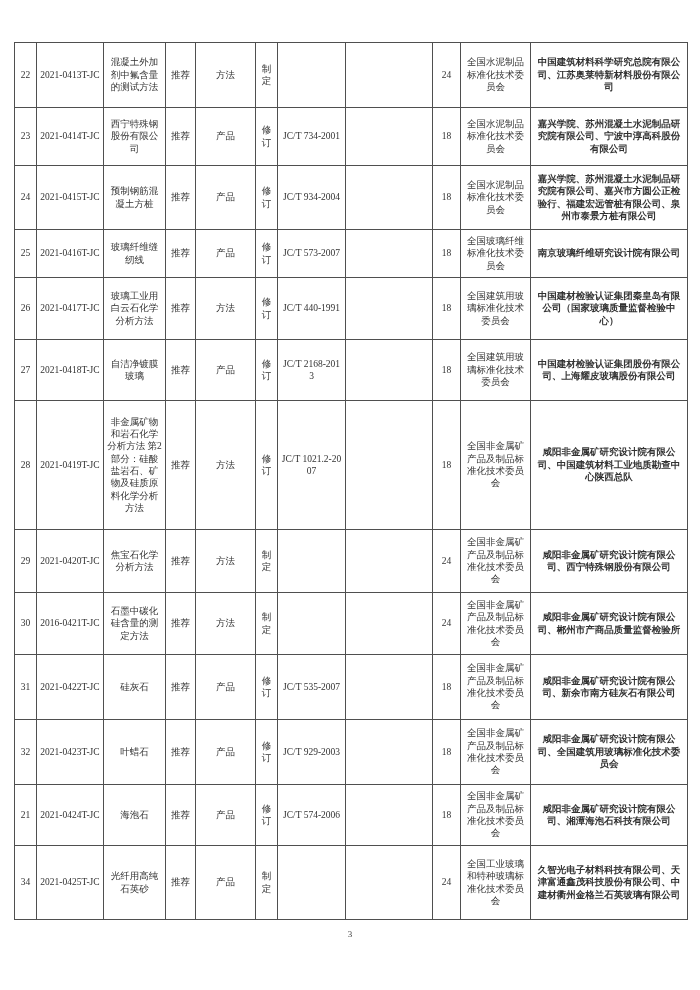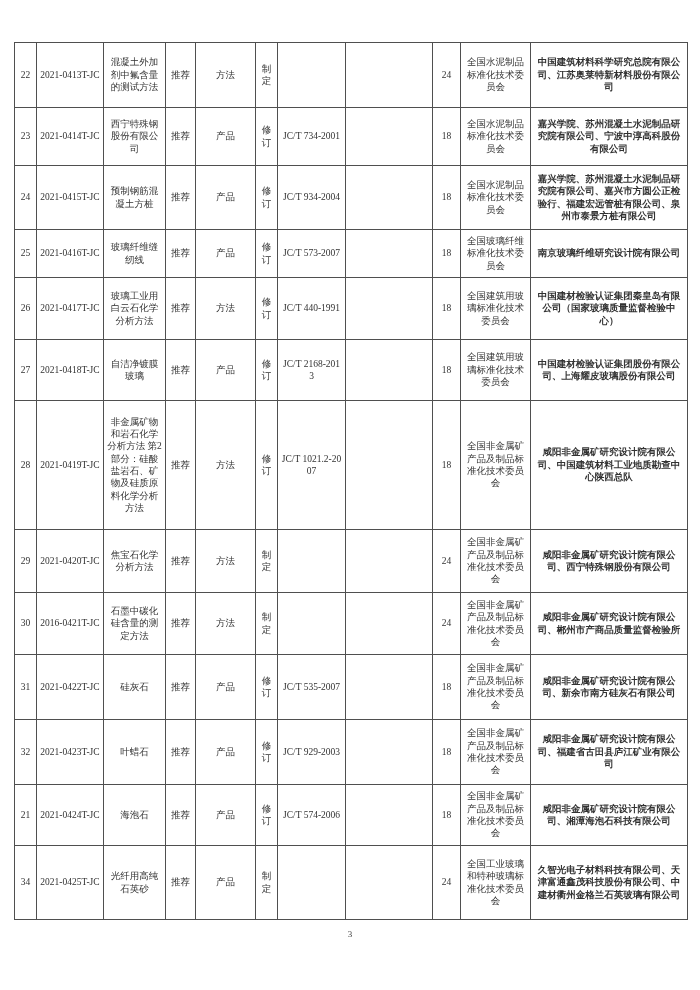--- a/index.html
+++ b/index.html
@@ -216,21 +216,21 @@
       <td class="c-serial">32</td>
       <td class="c-plan">2021-0423T-JC</td>
       <td class="c-name">叶蜡石</td>
       <td class="c-nature">推荐</td>
       <td class="c-category">产品</td>
       <td class="c-action">修订</td>
       <td class="c-revised">JC/T 929-2003</td>
       <td class="c-intl"></td>
       <td class="c-months">18</td>
       <td class="c-comm">全国非金属矿产品及制品标准化技术委员会</td>
-      <td class="c-drafters">咸阳非金属矿研究设计院有限公司、福建省古田县庐江矿业有限公司</td>
+      <td class="c-drafters">咸阳非金属矿研究设计院有限公司、全国建筑用玻璃标准化技术委员会</td>
     </tr>
         <tr>
       <td class="c-serial">21</td>
       <td class="c-plan">2021-0424T-JC</td>
       <td class="c-name">海泡石</td>
       <td class="c-nature">推荐</td>
       <td class="c-category">产品</td>
       <td class="c-action">修订</td>
       <td class="c-revised">JC/T 574-2006</td>
       <td class="c-intl"></td>

